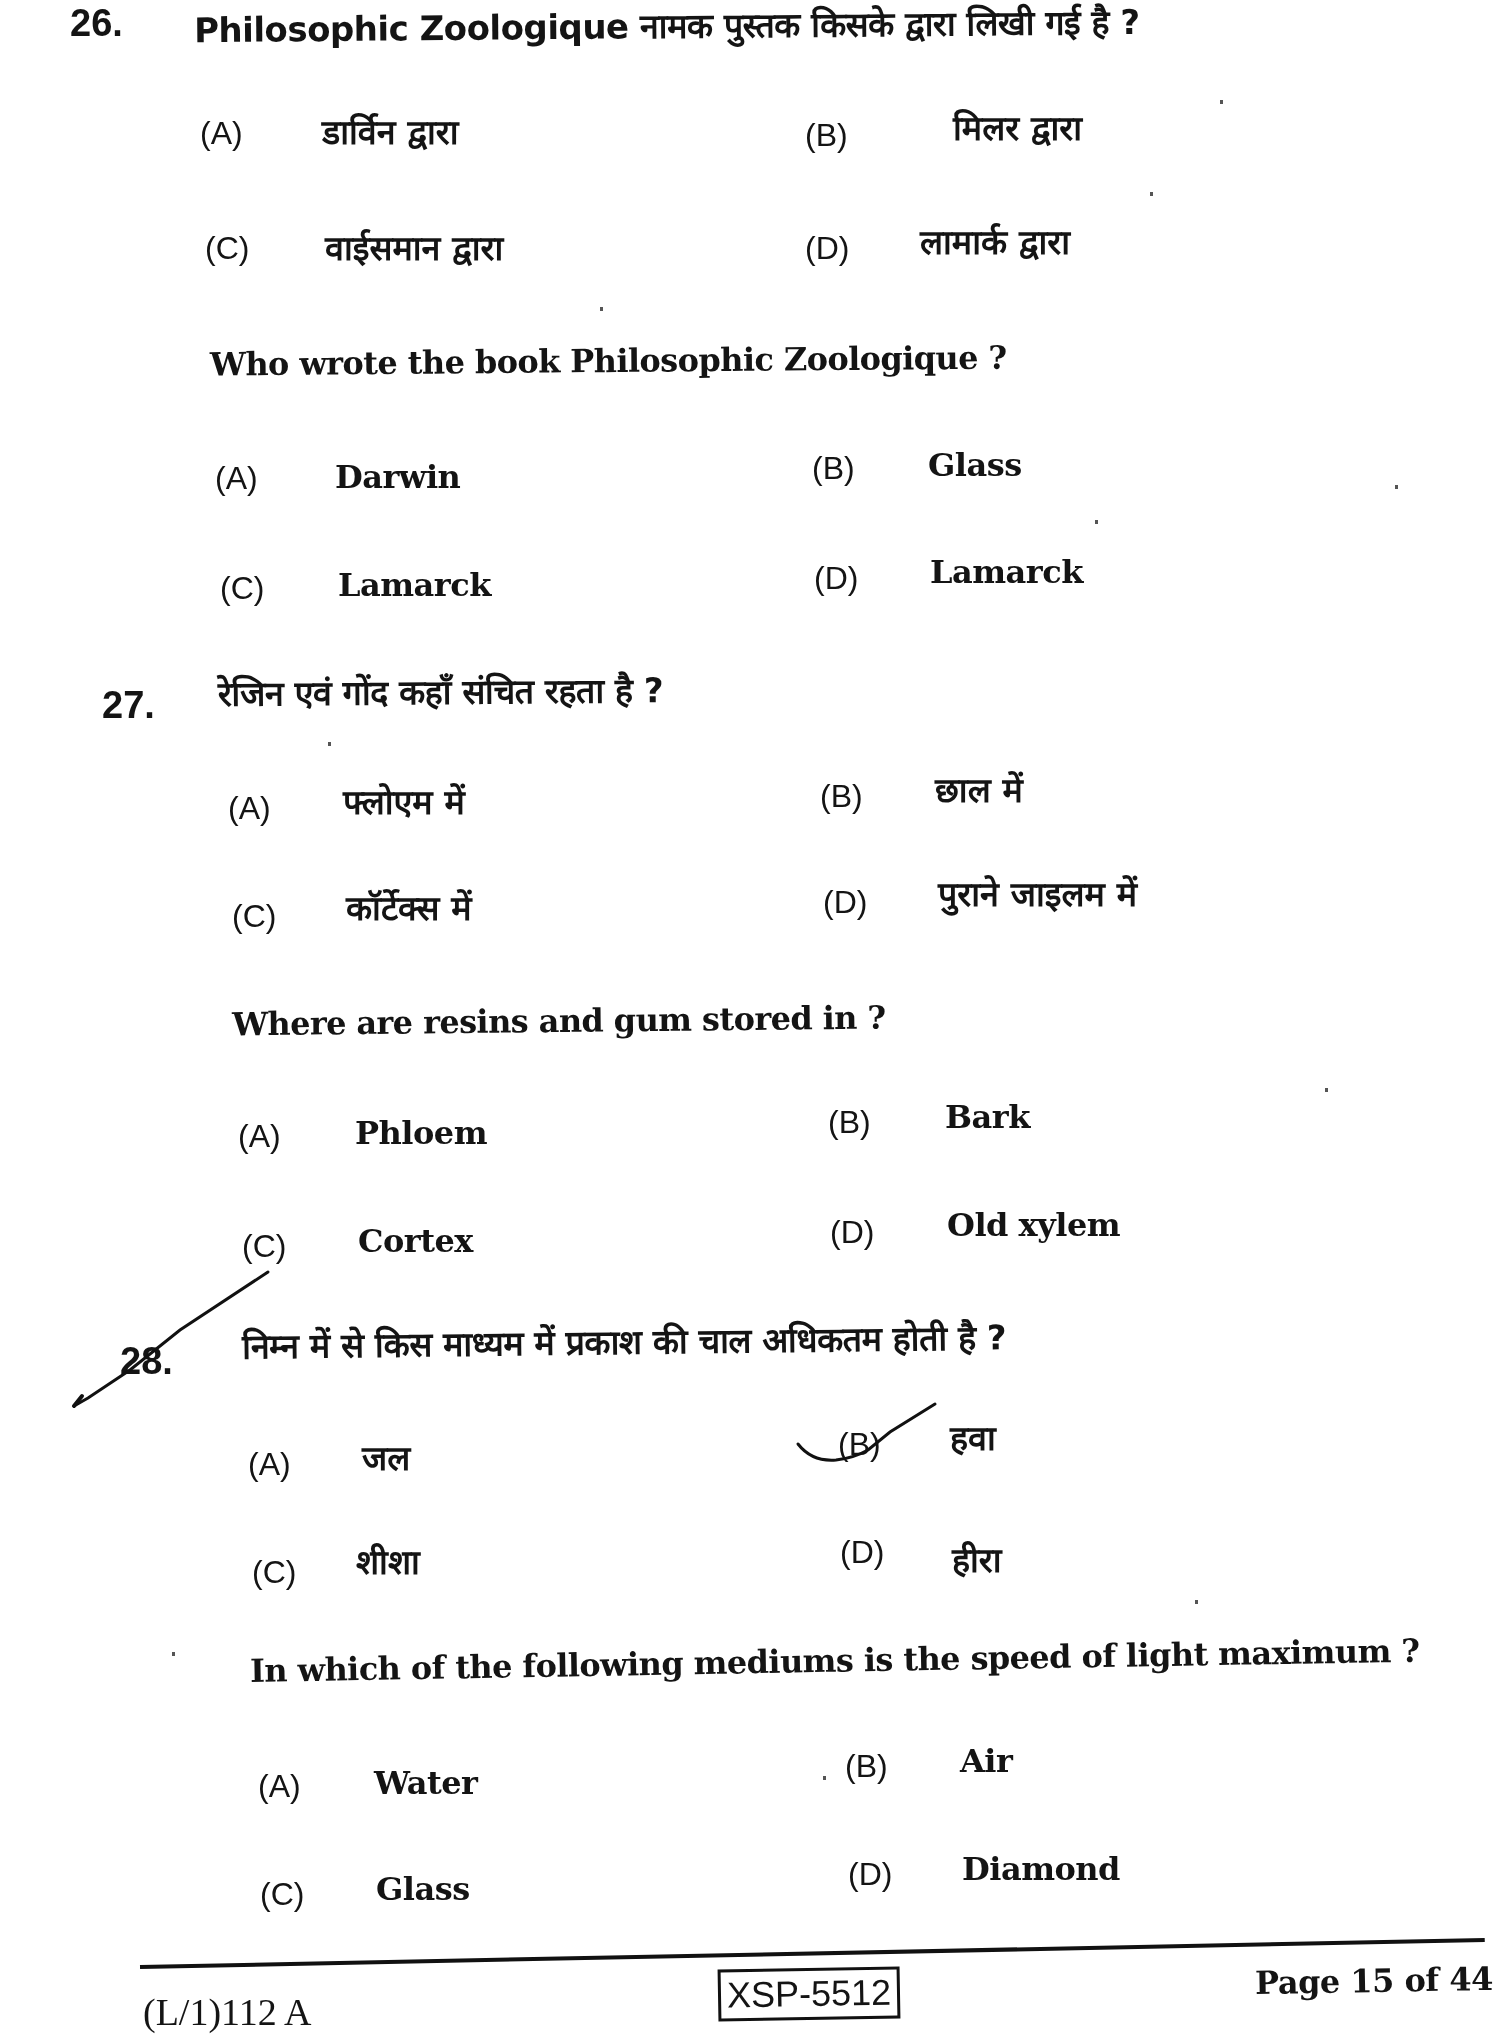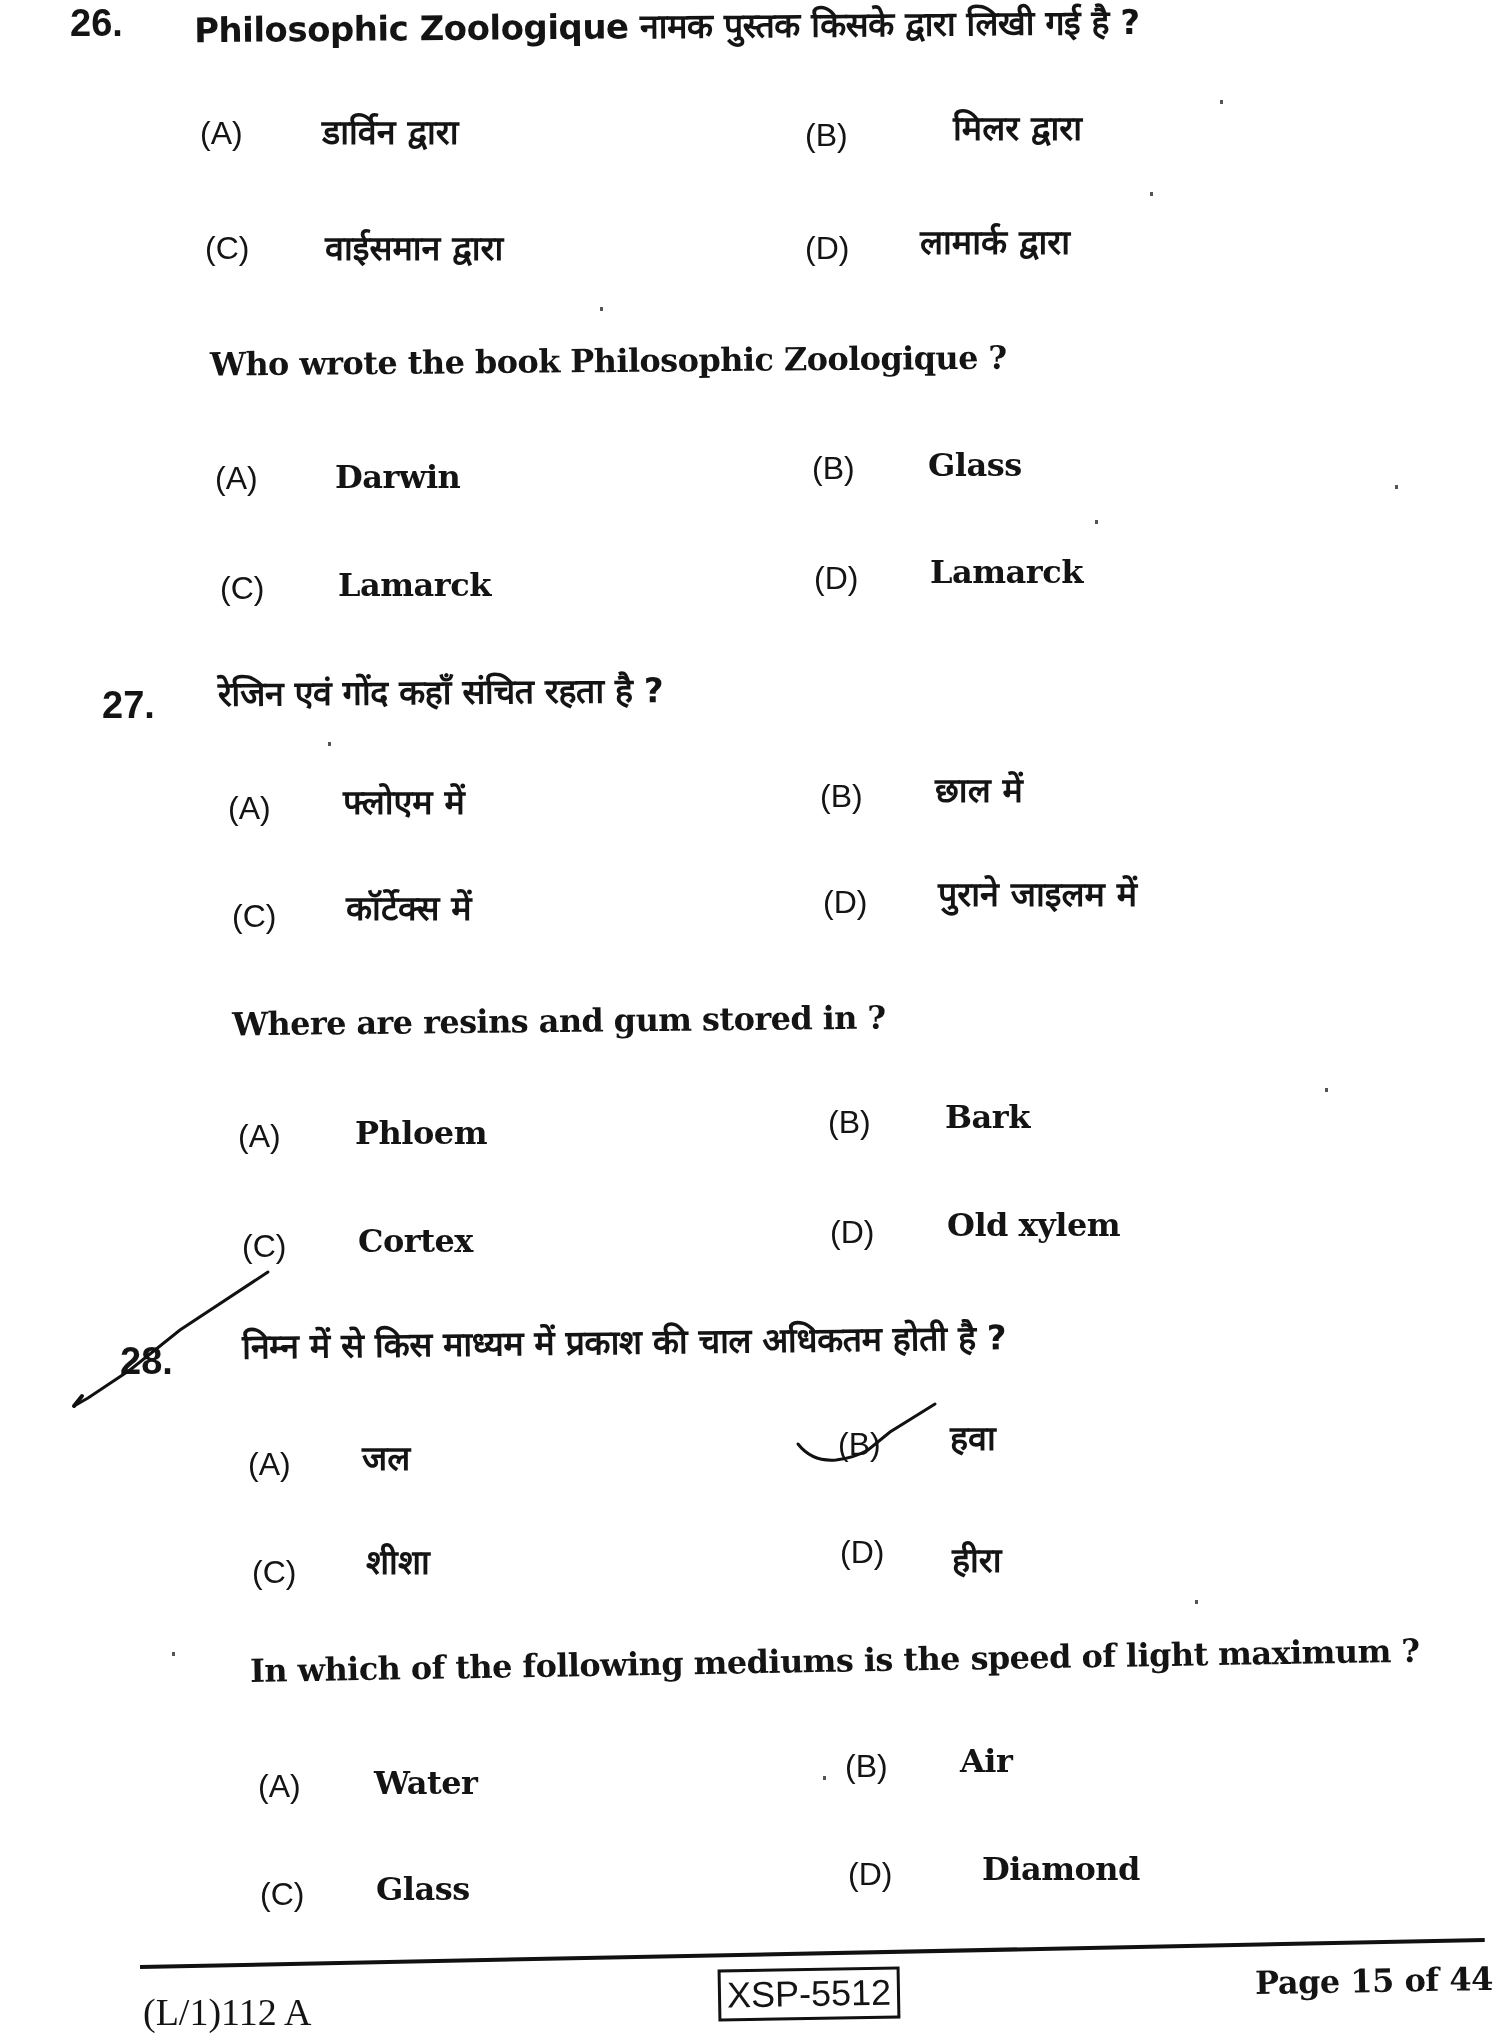--- a/index.html
+++ b/index.html
@@ -91,35 +91,35 @@
   <div>
     <span class="abs qnum" style="left:120px; top:1340px;">28.</span>
     <span class="abs hindi-q" style="left:242px; top:1318px; transform:rotate(-0.7deg);">निम्न में से किस माध्यम में प्रकाश की चाल अधिकतम होती है ?</span>
 
     <span class="abs opt-label" style="left:248px; top:1446px;">(A)</span>
     <span class="abs opt-hindi" style="left:362px; top:1434px;">जल</span>
     <span class="abs opt-label" style="left:838px; top:1426px;">(B)</span>
     <span class="abs opt-hindi" style="left:950px; top:1414px;">हवा</span>
 
     <span class="abs opt-label" style="left:252px; top:1554px;">(C)</span>
-    <span class="abs opt-hindi" style="left:366px; top:1538px;">शीशा</span>
+    <span class="abs opt-hindi" style="left:356px; top:1538px;">शीशा</span>
     <span class="abs opt-label" style="left:840px; top:1534px;">(D)</span>
     <span class="abs opt-hindi" style="left:952px; top:1536px;">हीरा</span>
 
     <span class="abs eng-q" style="left:250px; top:1652px; transform:rotate(-1deg); transform-origin:left center;">In which of the following mediums is the speed of light maximum ?</span>
 
     <span class="abs opt-label" style="left:258px; top:1768px;">(A)</span>
     <span class="abs opt-eng" style="left:374px; top:1764px;">Water</span>
     <span class="abs opt-label" style="left:845px; top:1748px;">(B)</span>
     <span class="abs opt-eng" style="left:960px; top:1742px;">Air</span>
 
     <span class="abs opt-label" style="left:260px; top:1876px;">(C)</span>
     <span class="abs opt-eng" style="left:376px; top:1870px;">Glass</span>
     <span class="abs opt-label" style="left:848px; top:1856px;">(D)</span>
-    <span class="abs opt-eng" style="left:982px; top:1850px;">Diamond</span>
+    <span class="abs opt-eng" style="left:962px; top:1850px;">Diamond</span>
   </div>
 
   <svg class="marks" width="1505" height="2034">
     <path d="M 268 1272 L 180 1330 L 130 1370 L 88 1398 L 74 1406" stroke="#111" stroke-width="3" fill="none" stroke-linecap="round"></path>
     <path d="M 74 1406 L 82 1396" stroke="#111" stroke-width="4" fill="none" stroke-linecap="round"></path>
     <path d="M 798 1444 Q 812 1462 836 1460 Q 854 1458 868 1450 L 890 1432 L 935 1404" stroke="#111" stroke-width="3" fill="none" stroke-linecap="round"></path>
   </svg>
 
   <div class="speck" style="left:1220px; top:100px;"></div>
   <div class="speck" style="left:1150px; top:192px;"></div>

